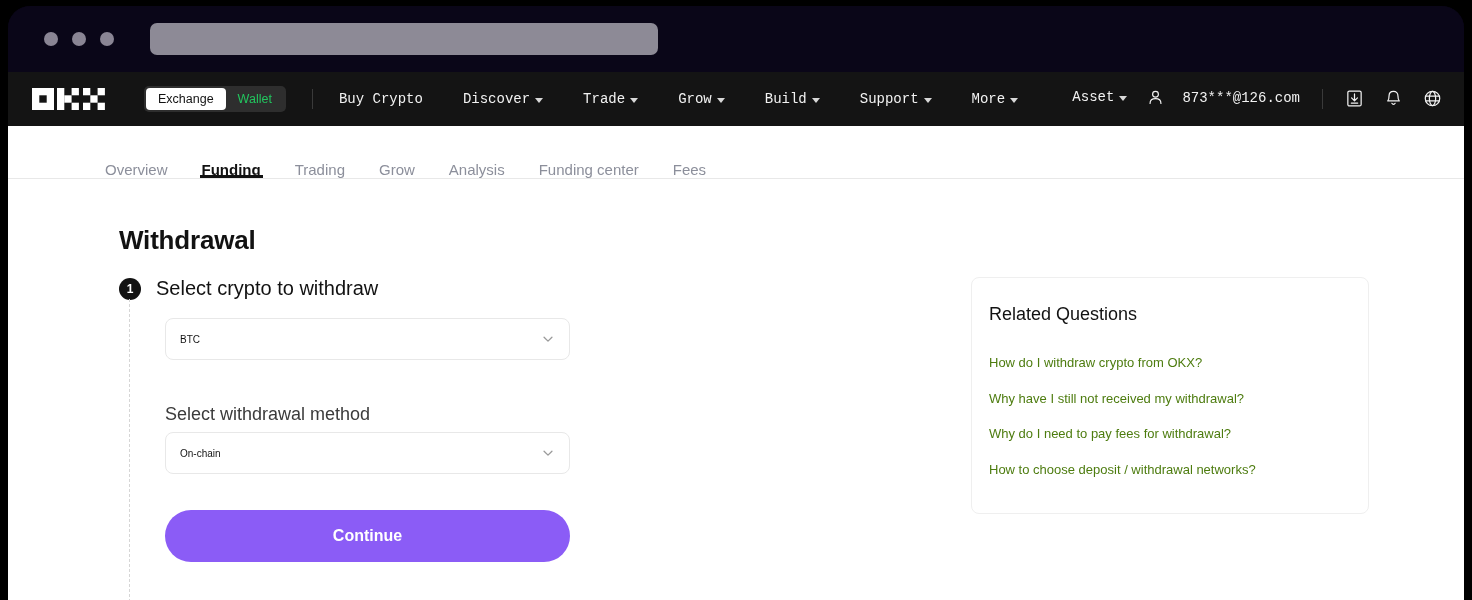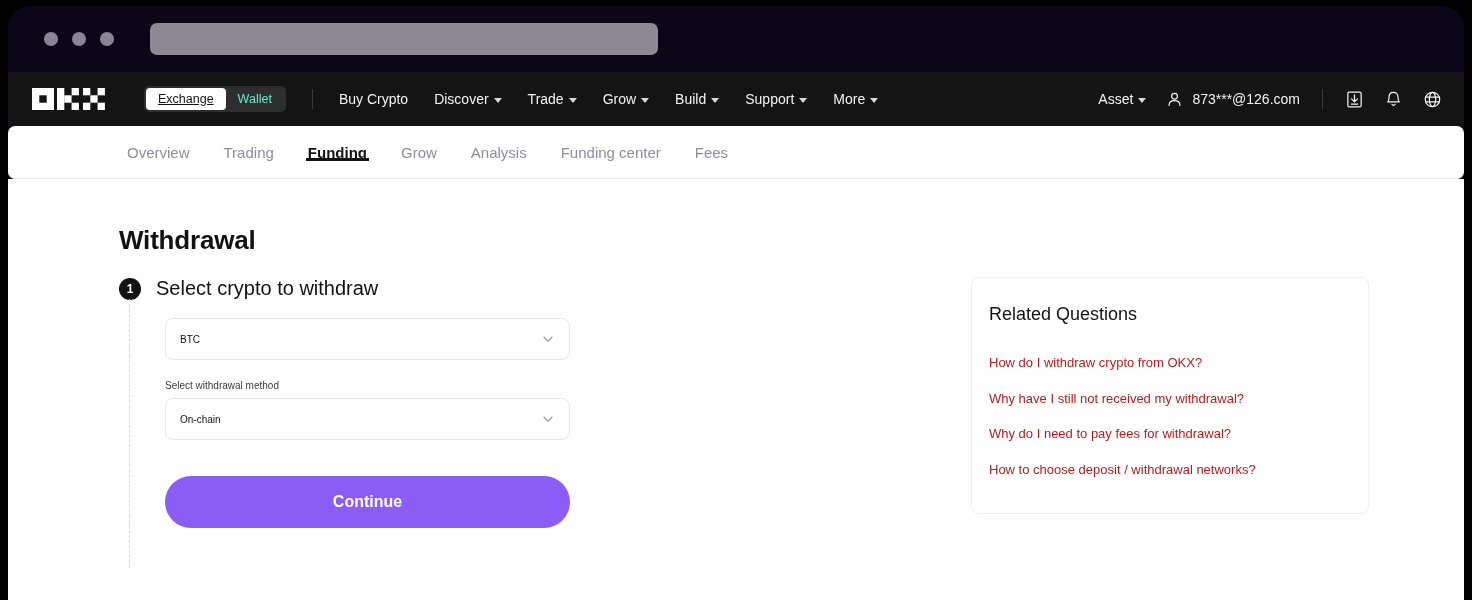--- a/index.html
+++ b/index.html
@@ -41,50 +41,49 @@
   .logo-wrap { margin-left: 24px; display: flex; align-items: center; }
   .okx-logo { display: block; }
   .segmented {
     margin-left: 24px; display: flex;
     background: #2e2e2e; border-radius: 5px; padding: 2px;
     height: 26px; align-items: center;
   }
   .seg {
     font-size: 12.5px; padding: 0 12px; height: 22px;
     display: flex; align-items: center; border-radius: 4px;
-    color: #5eead4; cursor: pointer; white-space: nowrap;
-  }
-  .seg.active { background: #ffffff; color: #121212; font-weight: 400; text-decoration: underline; }
+    color: #22c55e; cursor: pointer; white-space: nowrap;
+  }
+  .seg.active { background: #ffffff; color: #121212; font-weight: 400; }
   .nav-divider {
     width: 1px; height: 20px; background: #3a3a3a; margin: 0 26px;
   }
-  .navlinks { display: flex; align-items: center; gap: 26px; }
+  .navlinks { display: flex; align-items: center; gap: 40px; font-family: Liberation Mono, monospace; }
   .navlink {
     font-size: 14px; color: #f2f2f2; display: flex; align-items: center;
     gap: 5px; cursor: pointer; white-space: nowrap;
   }
   .caret {
     width: 0; height: 0; border-left: 4px solid transparent;
     border-right: 4px solid transparent; border-top: 5px solid #d8d8d8;
     display: inline-block; margin-top: 2px;
   }
   .nav-right {
-    margin-left: auto; display: flex; align-items: center;
-    gap: 20px; margin-right: 22px;
-  }
-  .account { display: flex; align-items: center; gap: 9px; font-size: 14px; color: #f2f2f2; cursor: pointer; }
+    margin-left: auto; display: flex; align-items: flex-start;
+    gap: 20px; margin-right: 22px; font-family: Liberation Mono, monospace;
+  }
+  .account { display: flex; align-items: center; gap: 18px; font-size: 14px; color: #f2f2f2; cursor: pointer; }
   .icon-btn { cursor: pointer; display: flex; align-items: center; }
 
   
   .subnav {
     height: 53px; background: #ffffff;
     border-bottom: 1px solid #e8e8e8;
-    display: flex; align-items: center; padding-left: 102px;
+    display: flex; align-items: flex-end; padding-left: 80px;
     gap: 0;
-    border-radius: 7px;
   }
   .subtab {
     display: flex; align-items: center; position: relative;
     font-size: 15px; color: #8c8f9b; cursor: pointer;
     padding: 0 17px; white-space: nowrap;
   }
   .subtab.active { color: #121212; font-weight: 700; }
   .subtab.active::after {
     content: ""; position: absolute; left: 15px; right: 15px;
     bottom: 0; height: 3px; background: #121212;
@@ -114,41 +113,41 @@
   .step-body { padding-left: 46px; padding-top: 18px; position: relative; }
 
   .select {
     width: 405px; height: 42px; border: 1px solid #e8e8e8;
     border-radius: 8px; background: #ffffff;
     display: flex; align-items: center; padding: 0 14px;
     font-size: 10px; color: #121212; cursor: pointer; position: relative;
   }
   .select .chev { margin-left: auto; }
   .field-label {
-    font-size: 10px; color: #3b3b3b; margin-bottom: 7px; margin-top: 20px;
+    font-size: 18px; color: #3b3b3b; margin-bottom: 7px; margin-top: 44px;
   }
   .continue-btn {
     width: 405px; height: 52px; border-radius: 26px;
     background: #8b5cf6; color: #ffffff; font-size: 16px;
     font-weight: 700; display: flex; align-items: center;
     justify-content: center; margin-top: 36px; cursor: pointer;
     border: none;
   }
 
   
   .related {
     position: absolute; left: 963px; top: 78px;
     width: 398px; border: 1px solid #efefef; border-radius: 8px;
     background: #ffffff; padding: 26px 0 26px 0; margin-top: 20px;
   }
   .related-title {
     font-size: 18px; color: #121212; padding: 0 17px; margin-bottom: 20px;
   }
   .related-item {
-    font-size: 13px; color: #b91c1c; padding: 10px 17px;
+    font-size: 13px; color: #4d7c0f; padding: 10px 17px;
     cursor: pointer; line-height: 1.2;
   }
 </style>
 </head>
 <body>
 
 <div id="root">
 
 <div class="browser">
 
@@ -255,22 +254,22 @@
           <circle cx="10" cy="10" r="7.6" fill="none" stroke="#f2f2f2" stroke-width="1.3"></circle>
           <ellipse cx="10" cy="10" rx="3.3" ry="7.6" fill="none" stroke="#f2f2f2" stroke-width="1.3"></ellipse>
           <path d="M2.6 7.4h14.8M2.6 12.6h14.8" stroke="#f2f2f2" stroke-width="1.3"></path>
         </svg>
       </div>
     </div>
   </div>
 
   <div class="subnav">
     <div class="subtab">Overview</div>
+    <div class="subtab active">Funding</div>
     <div class="subtab">Trading</div>
-    <div class="subtab active">Funding</div>
     <div class="subtab">Grow</div>
     <div class="subtab">Analysis</div>
     <div class="subtab">Funding center</div>
     <div class="subtab">Fees</div>
   </div>
 
   <div class="page">
 
     <div class="page-title">Withdrawal</div>
 

